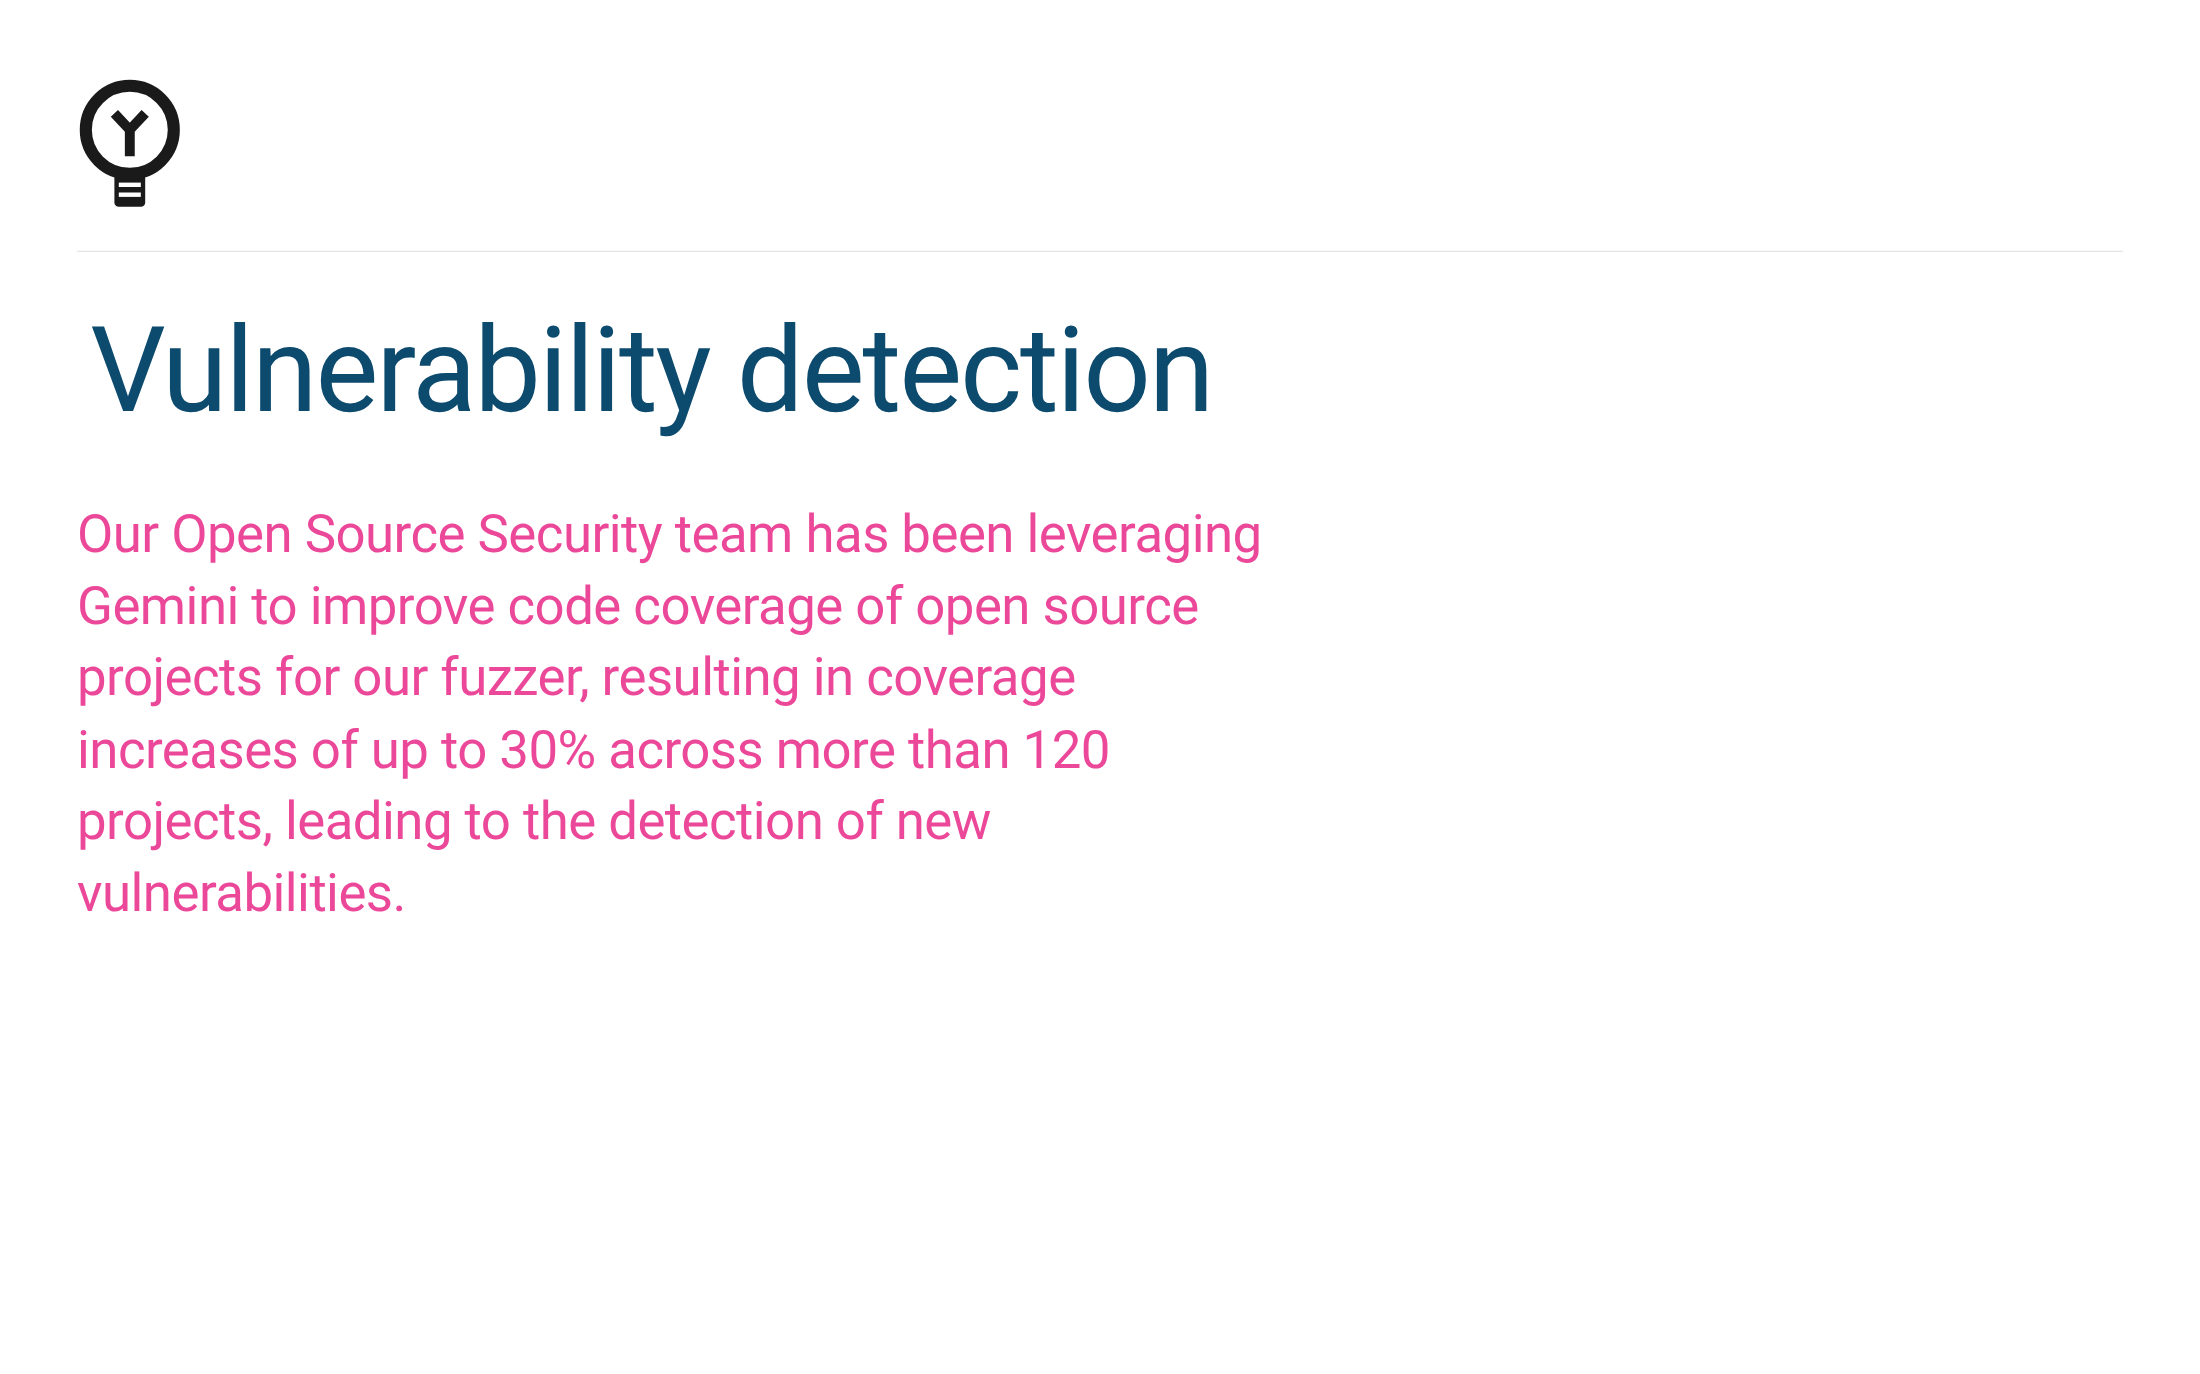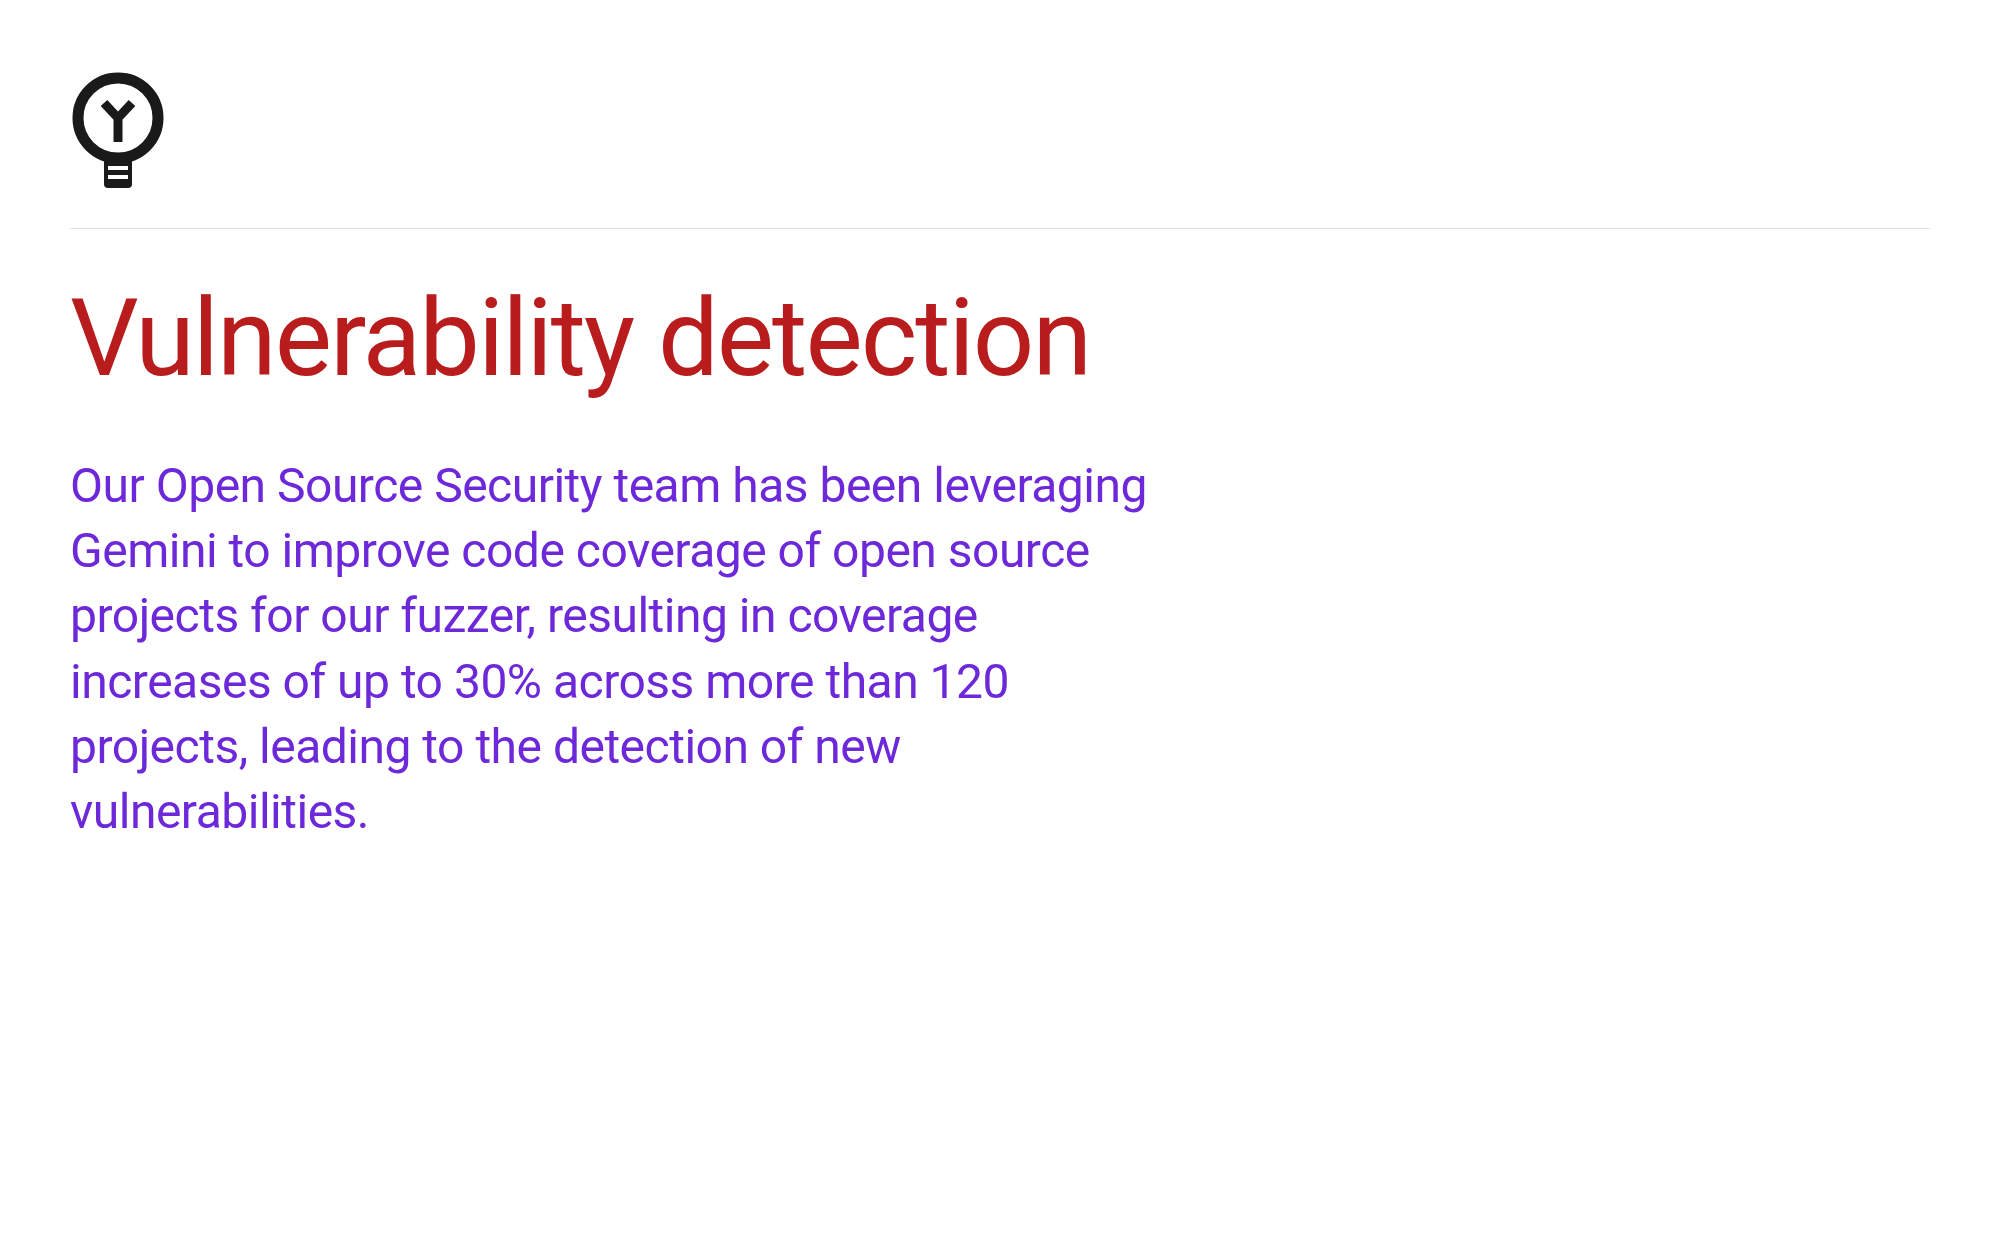--- a/index.html
+++ b/index.html
@@ -23,29 +23,30 @@
       margin-bottom: 50px;
     }
     .lightbulb-icon {
       width: 96px;
       height: 128px;
       display: block;
     }
     .heading {
       font-size: 108px;
       font-weight: 400;
-      color: #b91c1c;
+      color: #0c4a6e;
       letter-spacing: -2px;
       line-height: 1.1;
       margin-bottom: 55px;
+      margin-left: 12px;
     }
     .body-text {
       font-size: 48px;
       font-weight: 400;
-      color: #6d28d9;
+      color: #ec4899;
       line-height: 1.36;
       max-width: 1100px;
       letter-spacing: -0.5px;
     }
   </style>
 </head>
 <body>
 
 <div class="container">
   <div class="icon-section">

